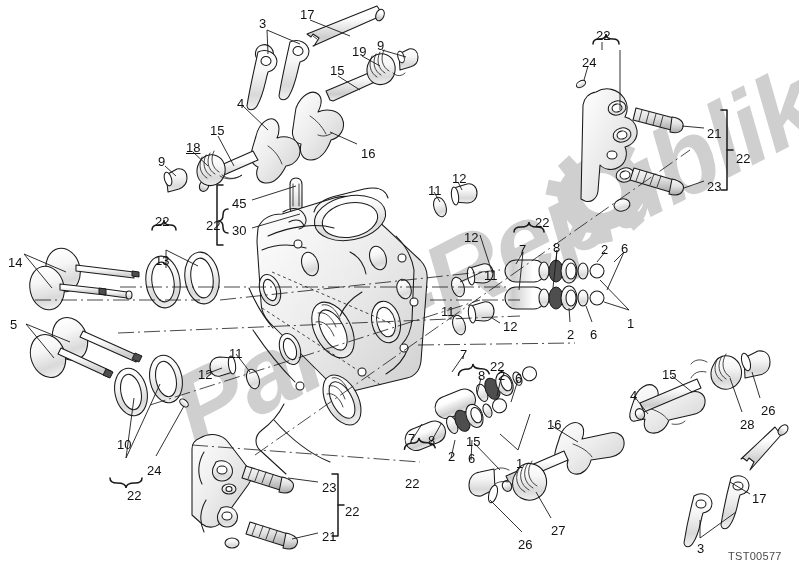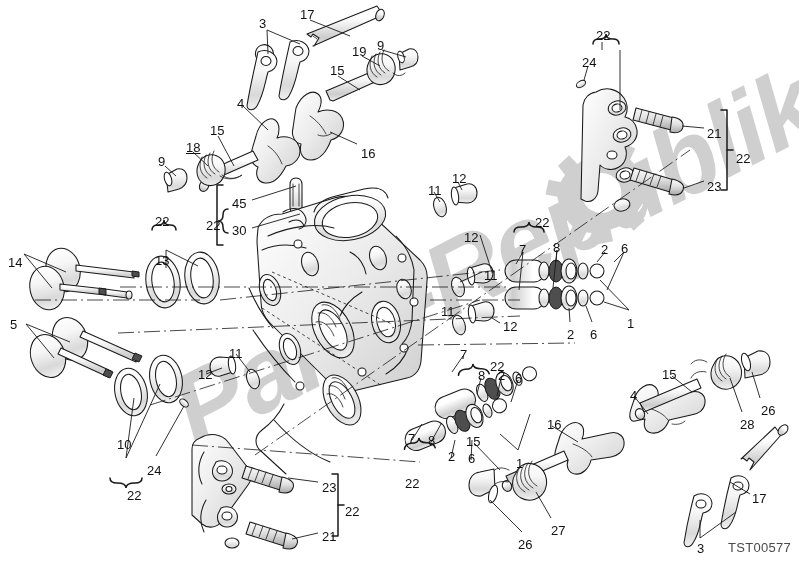--- a/index.html
+++ b/index.html
@@ -1,21 +1,21 @@
 <!DOCTYPE html>
 <html><head>
 <meta charset="utf-8">
 <style>
   html,body{margin:0;padding:0;background:#fff;}
   body{width:799px;height:562px;overflow:hidden;font-family:"Liberation Sans",sans-serif;}
   #stage{position:relative;width:799px;height:562px;background:#ffffff;}
   #stage svg{position:absolute;left:0;top:0;}
   .lbl{position:absolute;font-family:"Liberation Sans",sans-serif;font-size:13px;color:#111;
        line-height:1;white-space:nowrap;user-select:none;}
-  .code{position:absolute;font-family:"Liberation Sans",sans-serif;font-size:13px;color:#4a4a4a;letter-spacing:.3px;}
+  .code{position:absolute;font-family:"Liberation Sans",sans-serif;font-size:11px;color:#4a4a4a;letter-spacing:.3px;margin-top:10px;}
   .wm{position:absolute;left:0;top:0;width:799px;height:562px;pointer-events:none;}
 </style>
 </head>
 <body>
 
 <div id="stage">
 
   <svg class="wm" width="799" height="562" viewBox="0 0 799 562">
     <g transform="translate(400,300) rotate(-27)" opacity="0.98">
       <text x="-250" y="40" font-family="Liberation Sans, sans-serif" font-size="104" font-weight="bold" font-style="italic" fill="#cfcfcf" letter-spacing="-2">Parts-Republik</text>

